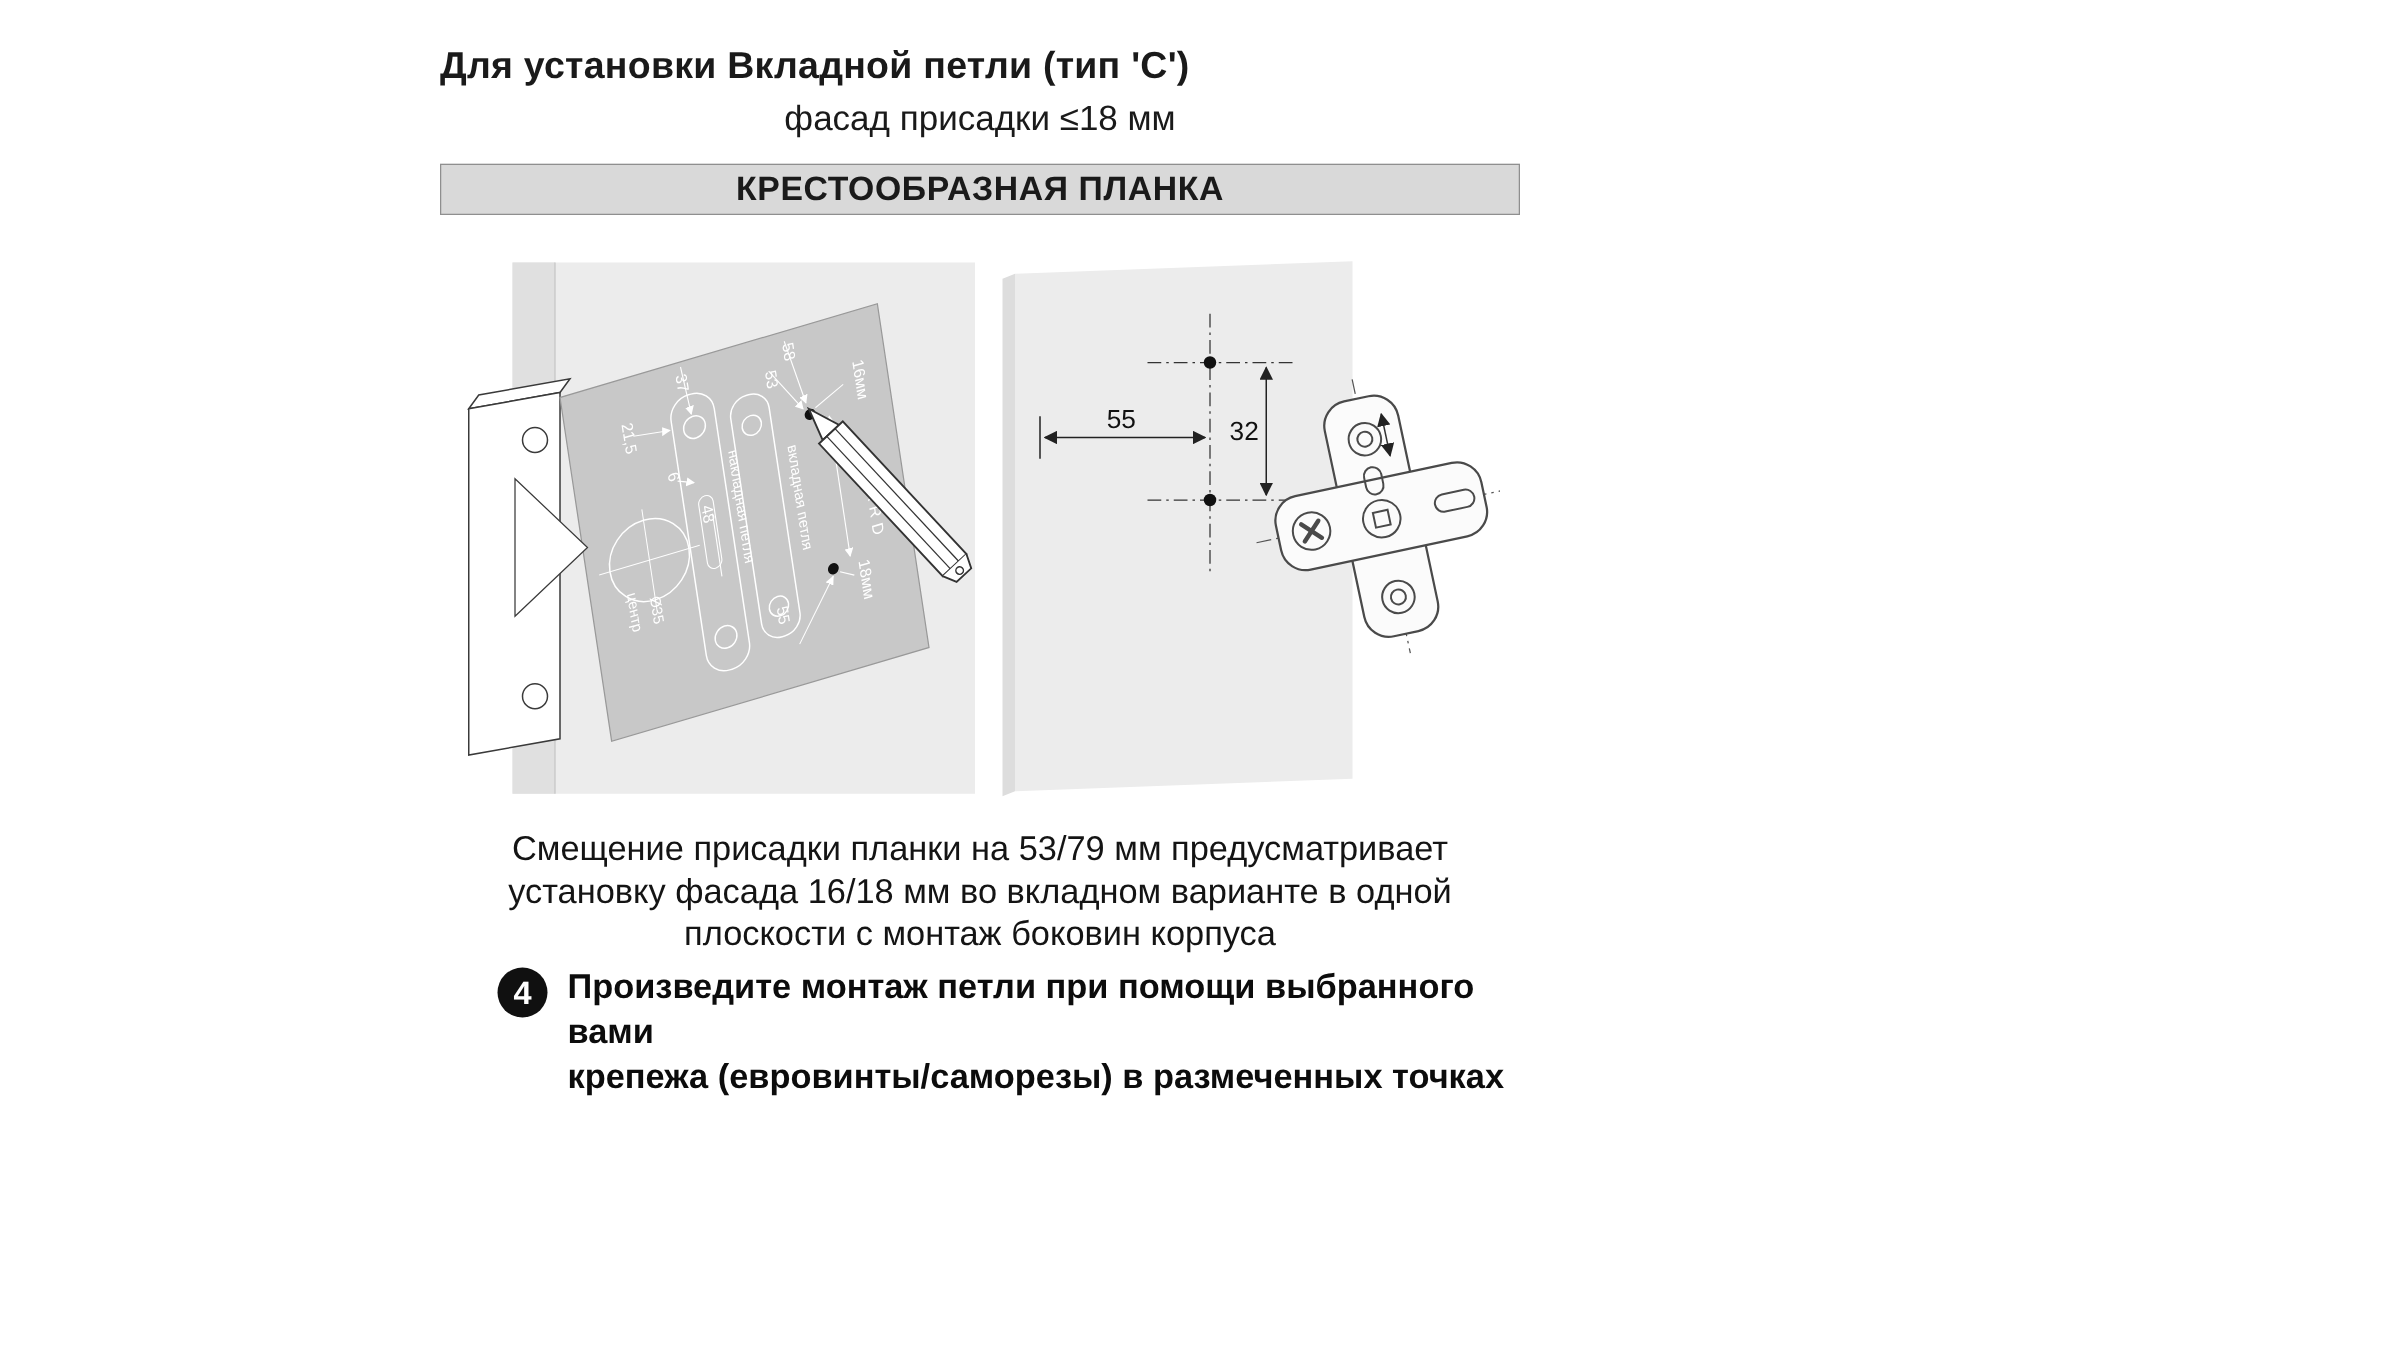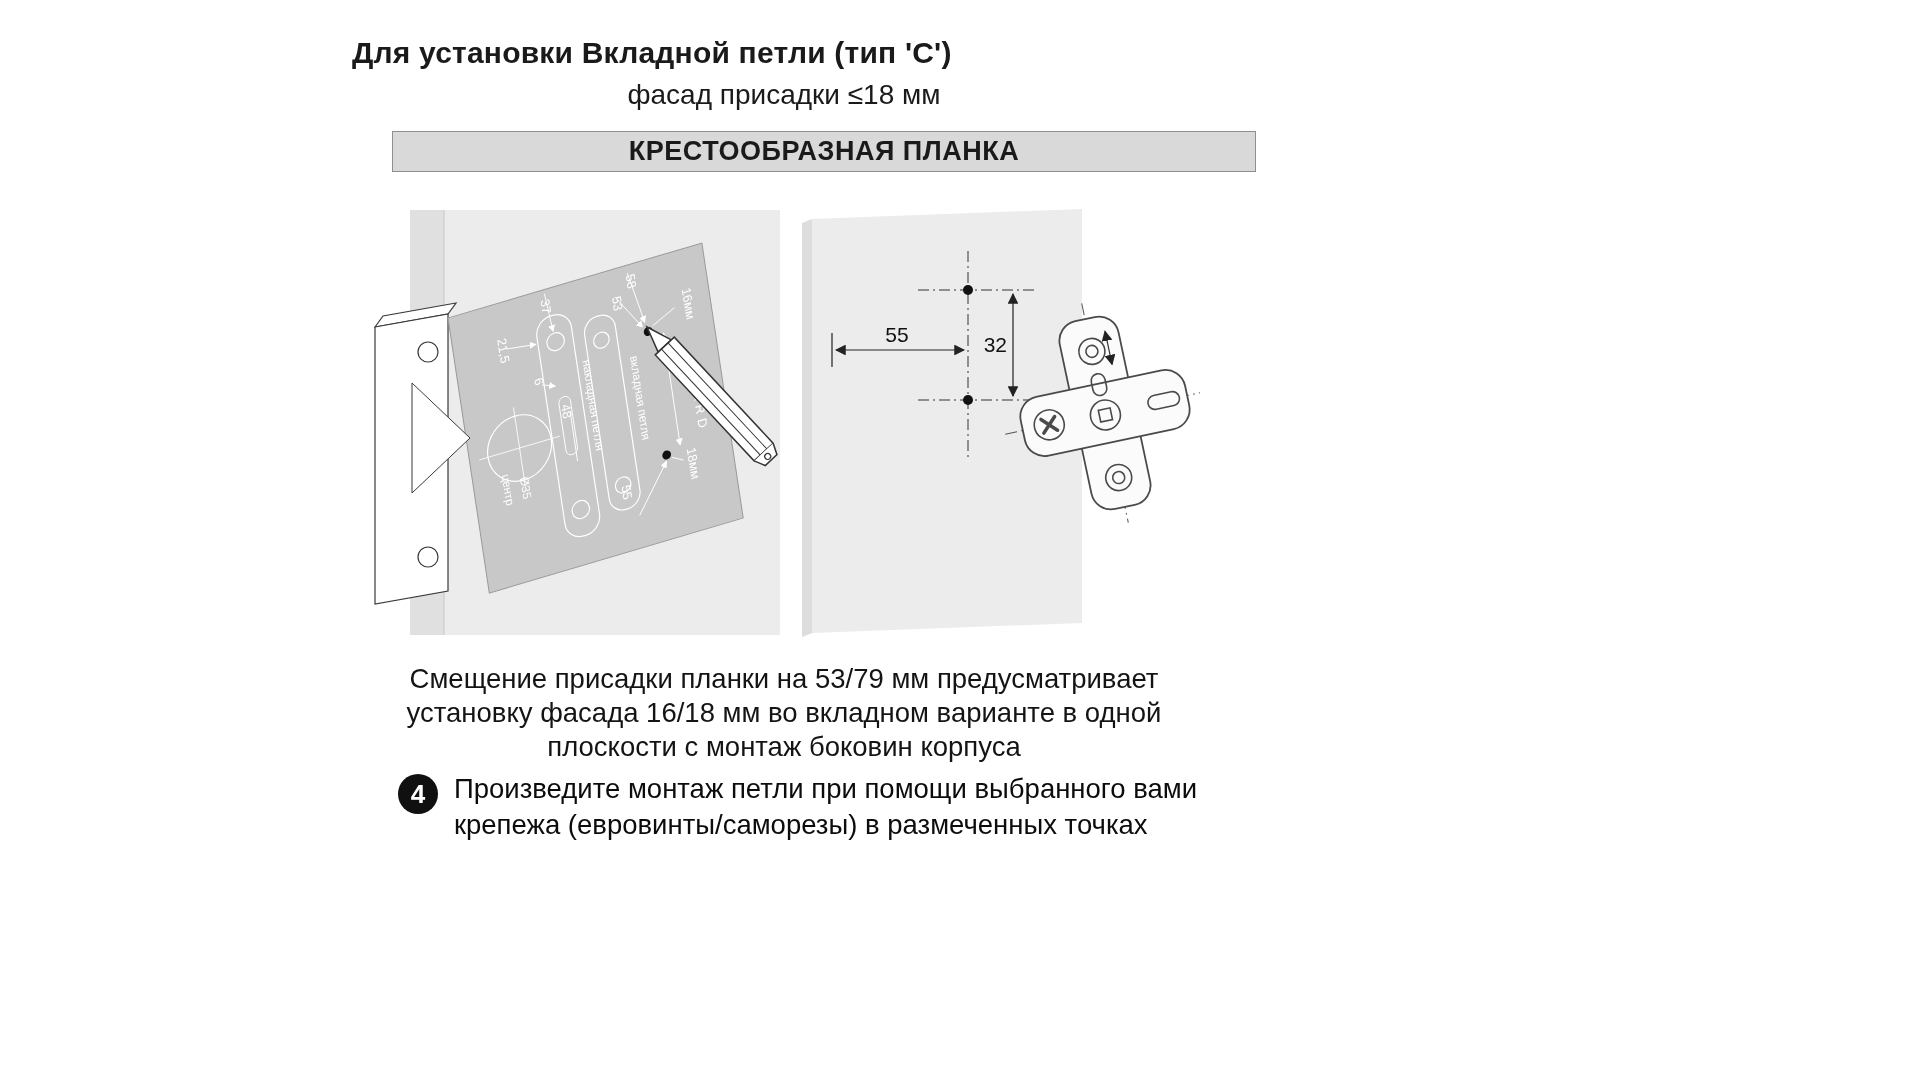--- a/index.html
+++ b/index.html
@@ -18,35 +18,35 @@
   }
   .subtitle {
     position:absolute; top:79px; left:0; width:100%;
     text-align:center; font-size:28px;
   }
   .subtitle b { font-weight:normal; }
   .banner {
     position:absolute; top:131px; left:0; width:864px; height:41px;
     background:#d9d9d9; border:1px solid #8f8f8f;
     display:flex; align-items:center; justify-content:center;
-    font-size:27px; font-weight:bold; letter-spacing:.5px;margin-left:40px;
+    font-size:27px; font-weight:bold; letter-spacing:.5px;
   }
   .fig-left  { position:absolute; left:18px;  top:205px; width:420px; height:435px; }
   .fig-right { position:absolute; left:448px; top:205px; width:400px; height:435px; }
   .caption {
     position:absolute; top:662px; left:0; width:100%;
     text-align:center; font-size:27.5px; line-height:34px; color:#141414;
   }
   .step { position:absolute; top:771px; left:46px; display:flex; gap:16px; align-items:flex-start; }
   .step-badge {
     width:40px; height:40px; border-radius:50%; background:#101010; color:#fff;
     display:flex; align-items:center; justify-content:center;
     font-size:26px; font-weight:bold; flex:0 0 40px; margin-top:3px;
   }
-  .step-text { font-size:27.5px; font-weight:normal; line-height:36px; color:#0c0c0c; }
+  .step-text { font-size:27.5px; font-weight:bold; line-height:36px; color:#0c0c0c; }
   svg text { font-family:"Liberation Sans", sans-serif; }
 </style>
 </head>
 <body>
 
 <div class="content">
 
   <div class="title">Для установки Вкладной петли (тип 'С')</div>
 
   <div class="subtitle"><span>фасад присадки </span><b>≤18 мм</b></div>

